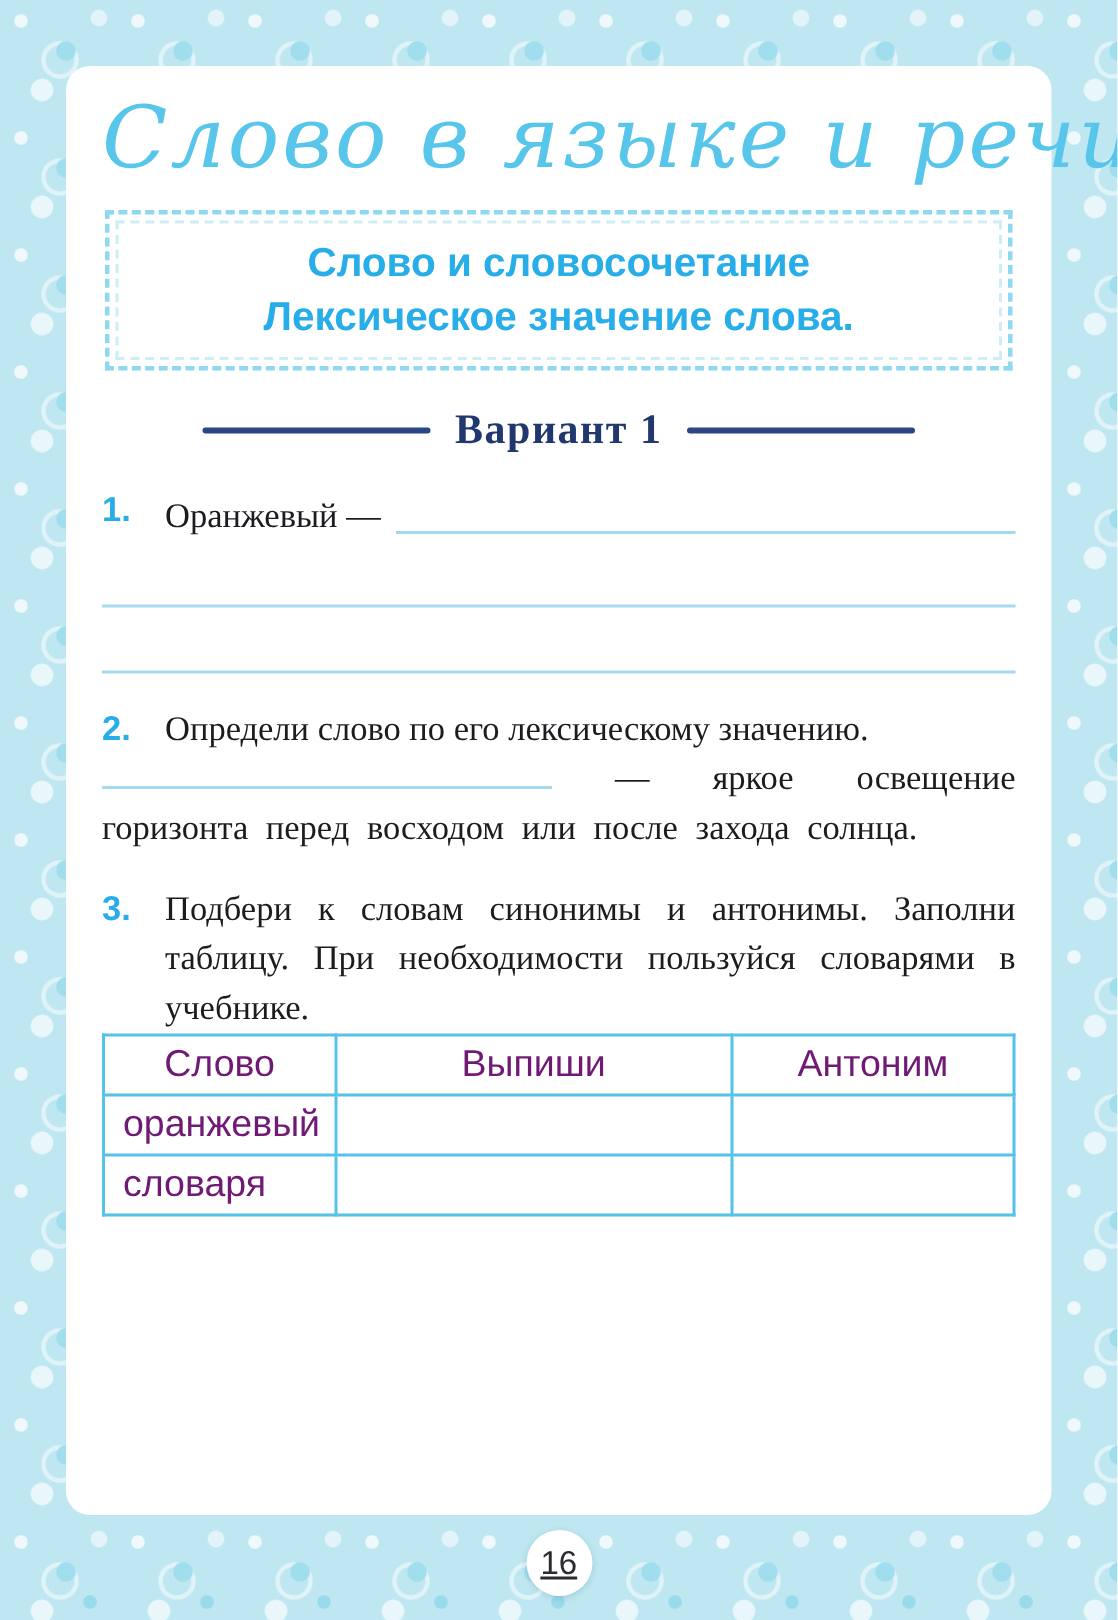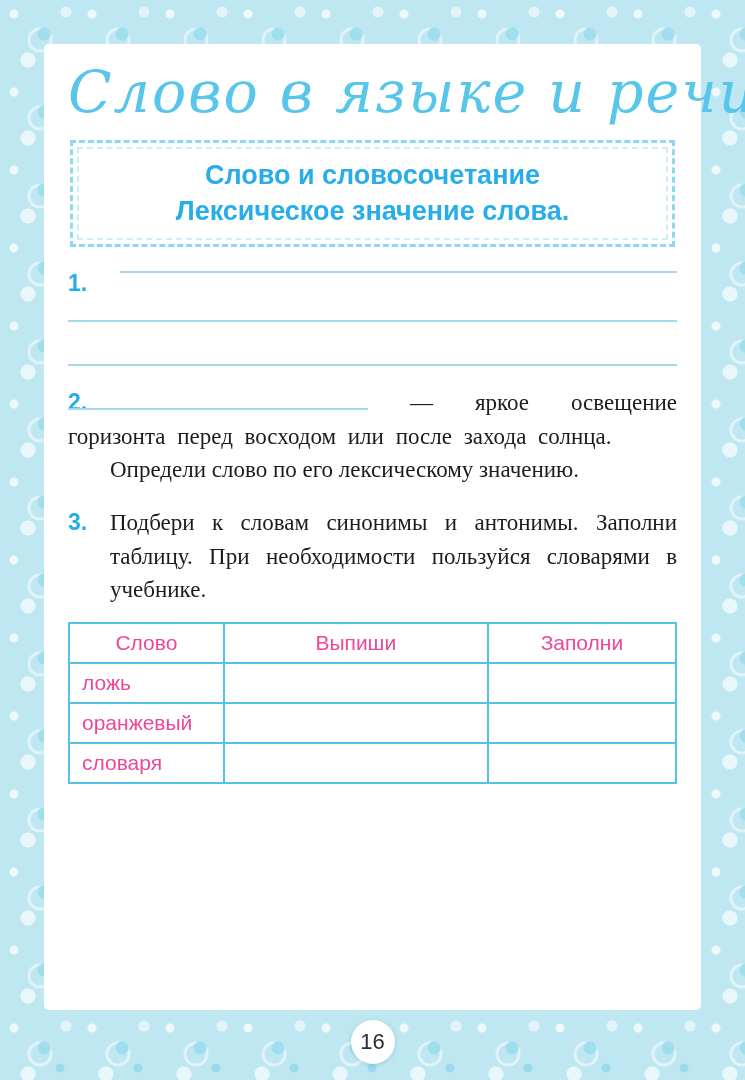--- a/index.html
+++ b/index.html
@@ -19,21 +19,21 @@
       radial-gradient(circle at 60px 54px, rgba(148,216,236,0.85) 4px, transparent 5px),
       radial-gradient(circle at 40px 40px, transparent 9px, rgba(255,255,255,0.5) 10px, rgba(255,255,255,0.5) 12px, transparent 13px);
     background-size: 78px 78px;
     overflow: hidden;
   }
 
   .sheet {
     position: absolute;
     left: 44px; right: 44px; top: 44px; bottom: 70px;
     background: #ffffff;
-    border-radius: 5px;
+    border-radius: 16px;
     padding: 16px 24px 0;
   }
 
   .script-title {
     font-family: "DejaVu Serif", serif;
     font-style: italic;
     font-weight: normal;
     color: #58c6ea;
     font-size: 57px;
     line-height: 1.15;
@@ -111,26 +111,25 @@
   .inline-blank {
     display: inline-block;
     width: 300px;
     height: 0.85em;
     border-bottom: 2px solid #a5daee;
     vertical-align: baseline;
   }
 
   .word-table {
     width: 100%;
-    margin-top: 16px;
     border-collapse: collapse;
     table-layout: fixed;
     font-family: "Liberation Sans", sans-serif;
-    font-size: 21px;
-    color: #ec4899;
+    font-size: 25px;
+    color: #701a75;
   }
   .word-table col.c1 { width: 25.5%; }
   .word-table col.c2 { width: 43.5%; }
   .word-table col.c3 { width: 31%; }
   .word-table th, .word-table td { border: 2px solid #55c3e8; }
   .word-table th { height: 40px; text-align: center; font-weight: normal; }
   .word-table td { height: 40px; }
   .word-table td.word { padding-left: 12px; text-align: left; }
 
   .page-num {
@@ -138,82 +137,84 @@
     left: 50%; bottom: 16px;
     transform: translateX(-50%);
     width: 44px; height: 44px;
     background: #ffffff;
     border-radius: 50%;
     display: flex; align-items: center; justify-content: center;
     font-family: "Liberation Sans", sans-serif;
     font-size: 22px;
     color: #2c2c30;
     box-shadow: 0 1px 4px rgba(60,120,140,0.25);
+    text-decoration: underline;
   }
 </style>
 </head>
 <body>
 
 <div class="page">
   <div class="sheet">
 
     <h1 class="script-title">Слово в языке и речи</h1>
 
     <div class="topic-box">
       <div class="topic-line">Слово и словосочетание</div>
       <div class="topic-line">Лексическое значение слова.</div>
     </div>
 
+    <div class="variant">
+      <span class="rule"></span>
+      <span class="variant-label">Вариант 1</span>
+      <span class="rule"></span>
+    </div>
 
     <div class="ex">
       <div class="ex-num">1.</div>
       <div class="ex-body">
         <div class="answer-row">
+          <span class="label">Оранжевый —</span>
           <span class="blank"></span>
         </div>
         <div class="writing-line"></div>
         <div class="writing-line"></div>
       </div>
     </div>
 
     <div class="ex">
       <div class="ex-num">2.</div>
       <div class="ex-body">
+        <p class="just">Определи слово по его лексическому значению.</p>
         <p class="just fullwide"><span class="inline-blank"></span><span> — яркое освещение горизонта перед восходом или после захода солнца.</span></p>
-        <p class="just">Определи слово по его лексическому значению.</p>
       </div>
     </div>
 
     <div class="ex">
       <div class="ex-num">3.</div>
       <div class="ex-body">
         <p class="just">Подбери к словам синонимы и антонимы. Заполни таблицу. При необходимости пользуйся словарями в учебнике.</p>
       </div>
     </div>
 
     <table class="word-table">
       <colgroup>
           <col class="c1">
           <col class="c2">
           <col class="c3">
         </colgroup>
       <thead>
         <tr>
           <th>Слово</th>
           <th>Выпиши</th>
-          <th>Заполни</th>
+          <th>Антоним</th>
         </tr>
       </thead>
       <tbody>
         <tr>
-          <td class="word">ложь</td>
-          <td></td>
-          <td></td>
-        </tr>
-        <tr>
           <td class="word">оранжевый</td>
           <td></td>
           <td></td>
         </tr>
         <tr>
           <td class="word">словаря</td>
           <td></td>
           <td></td>
         </tr>
       </tbody>

